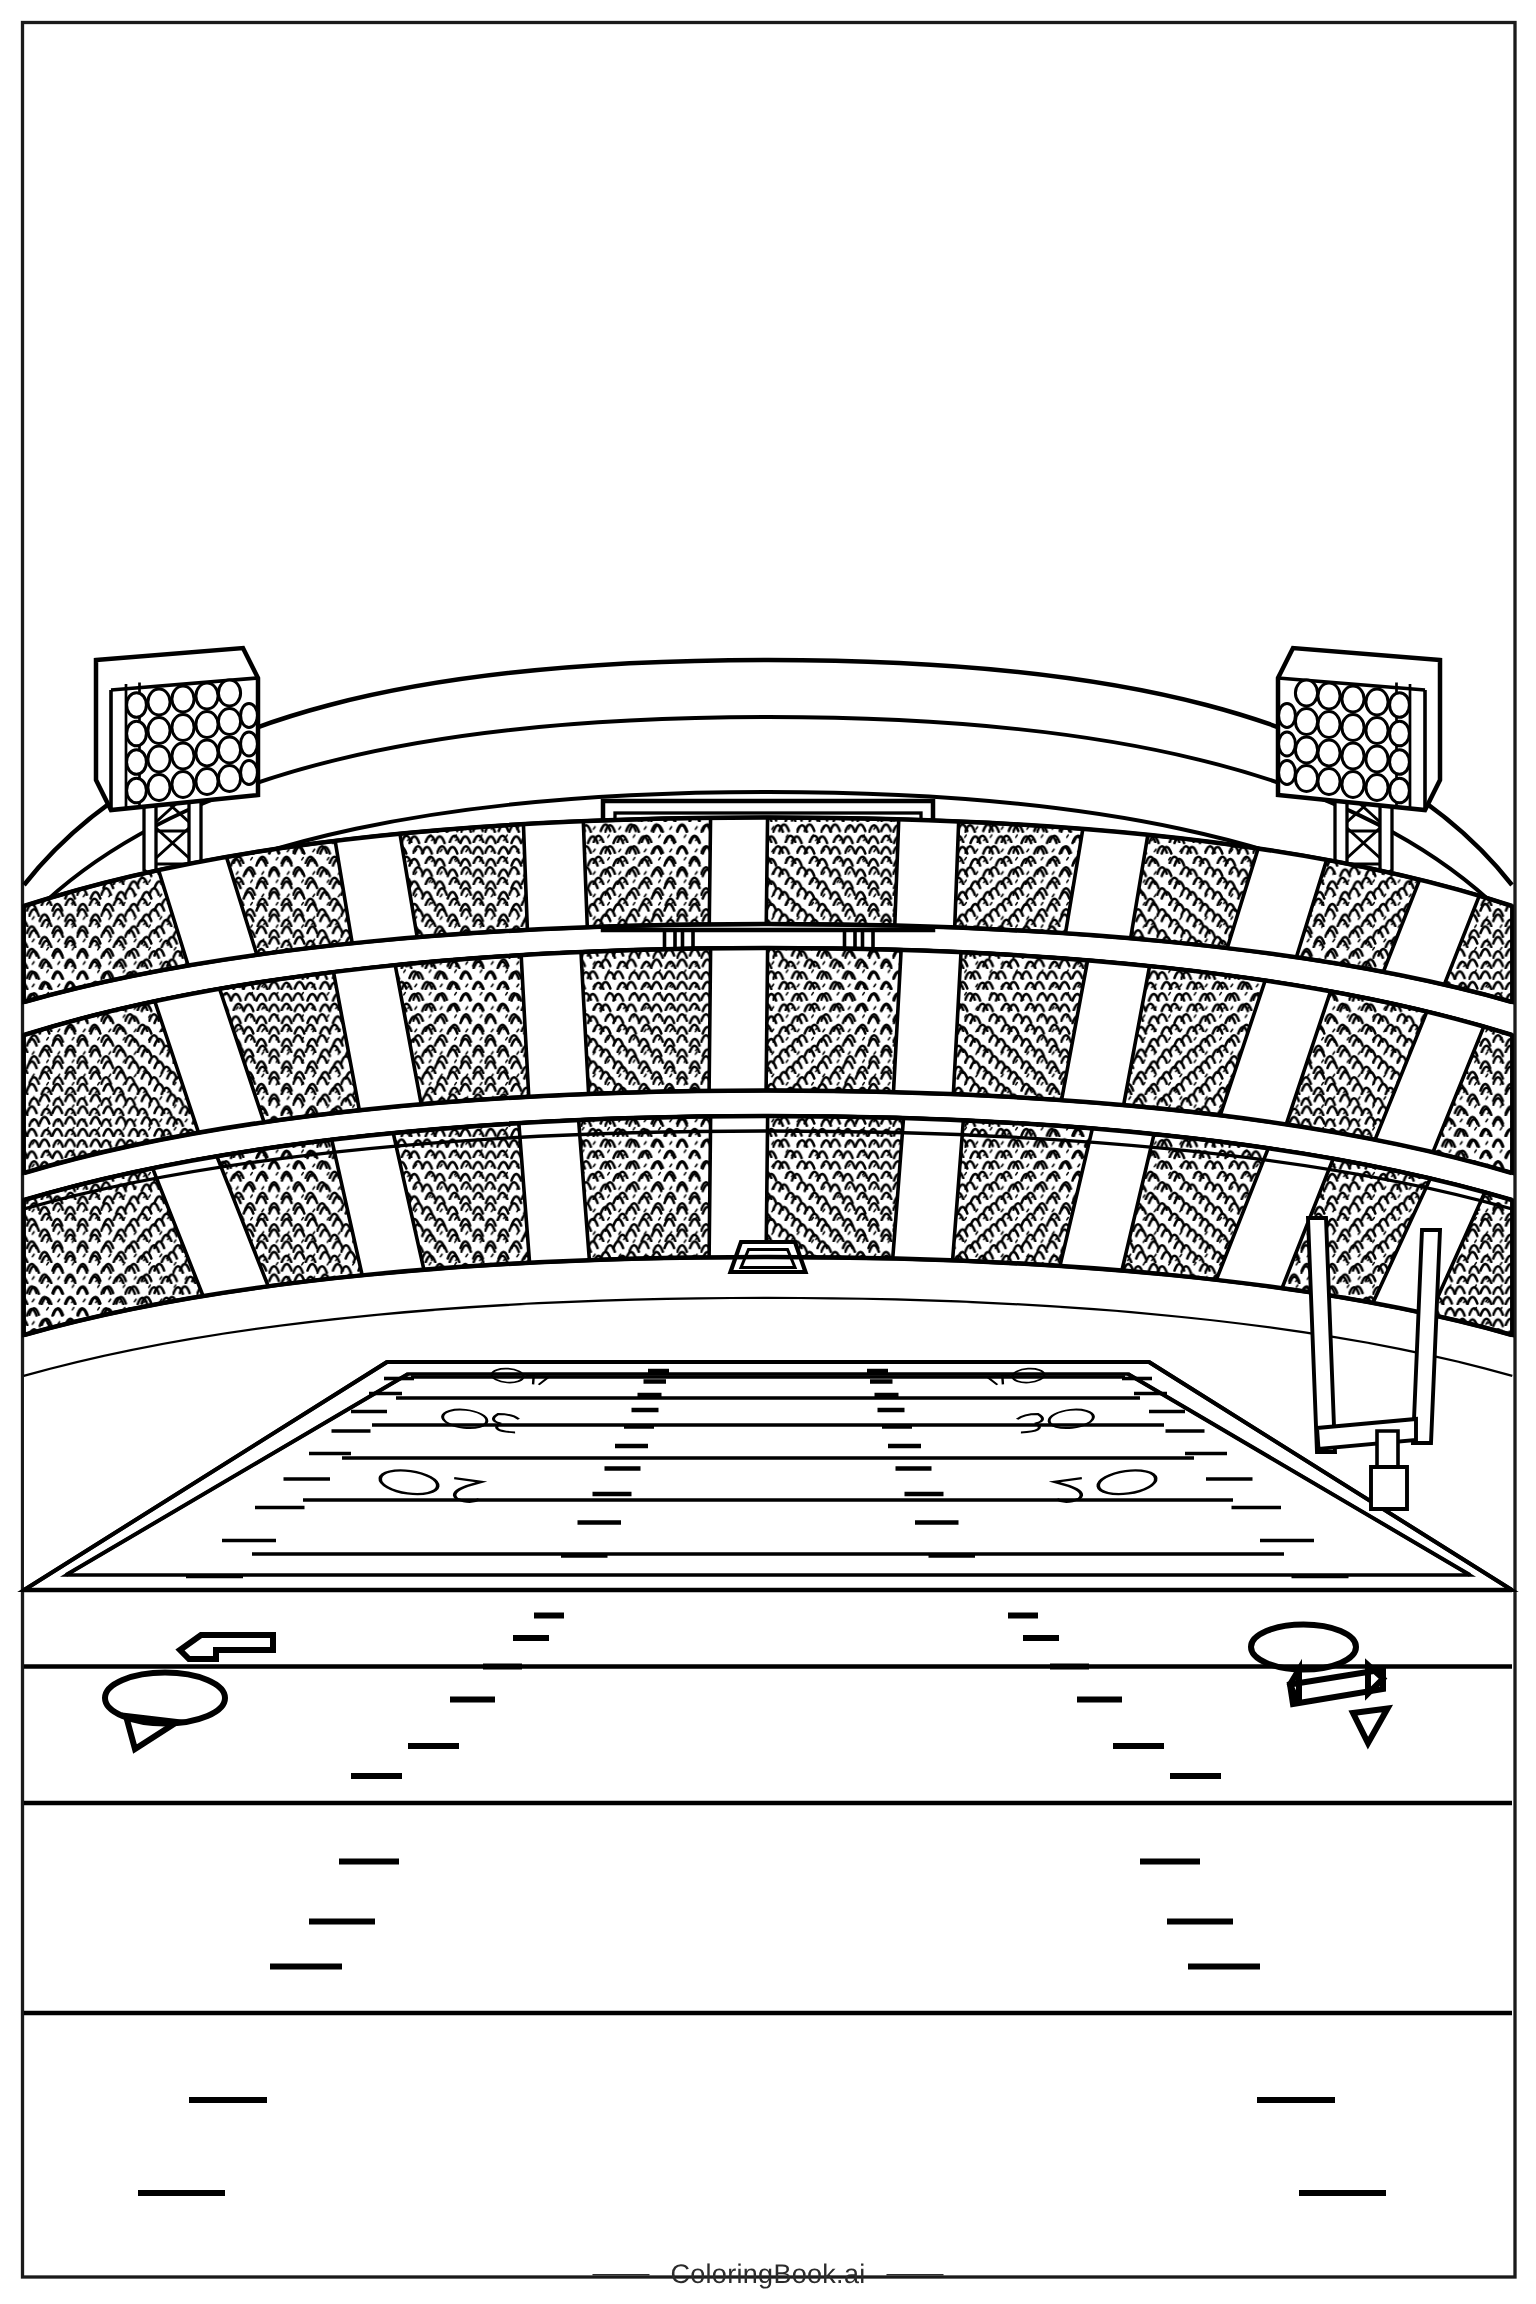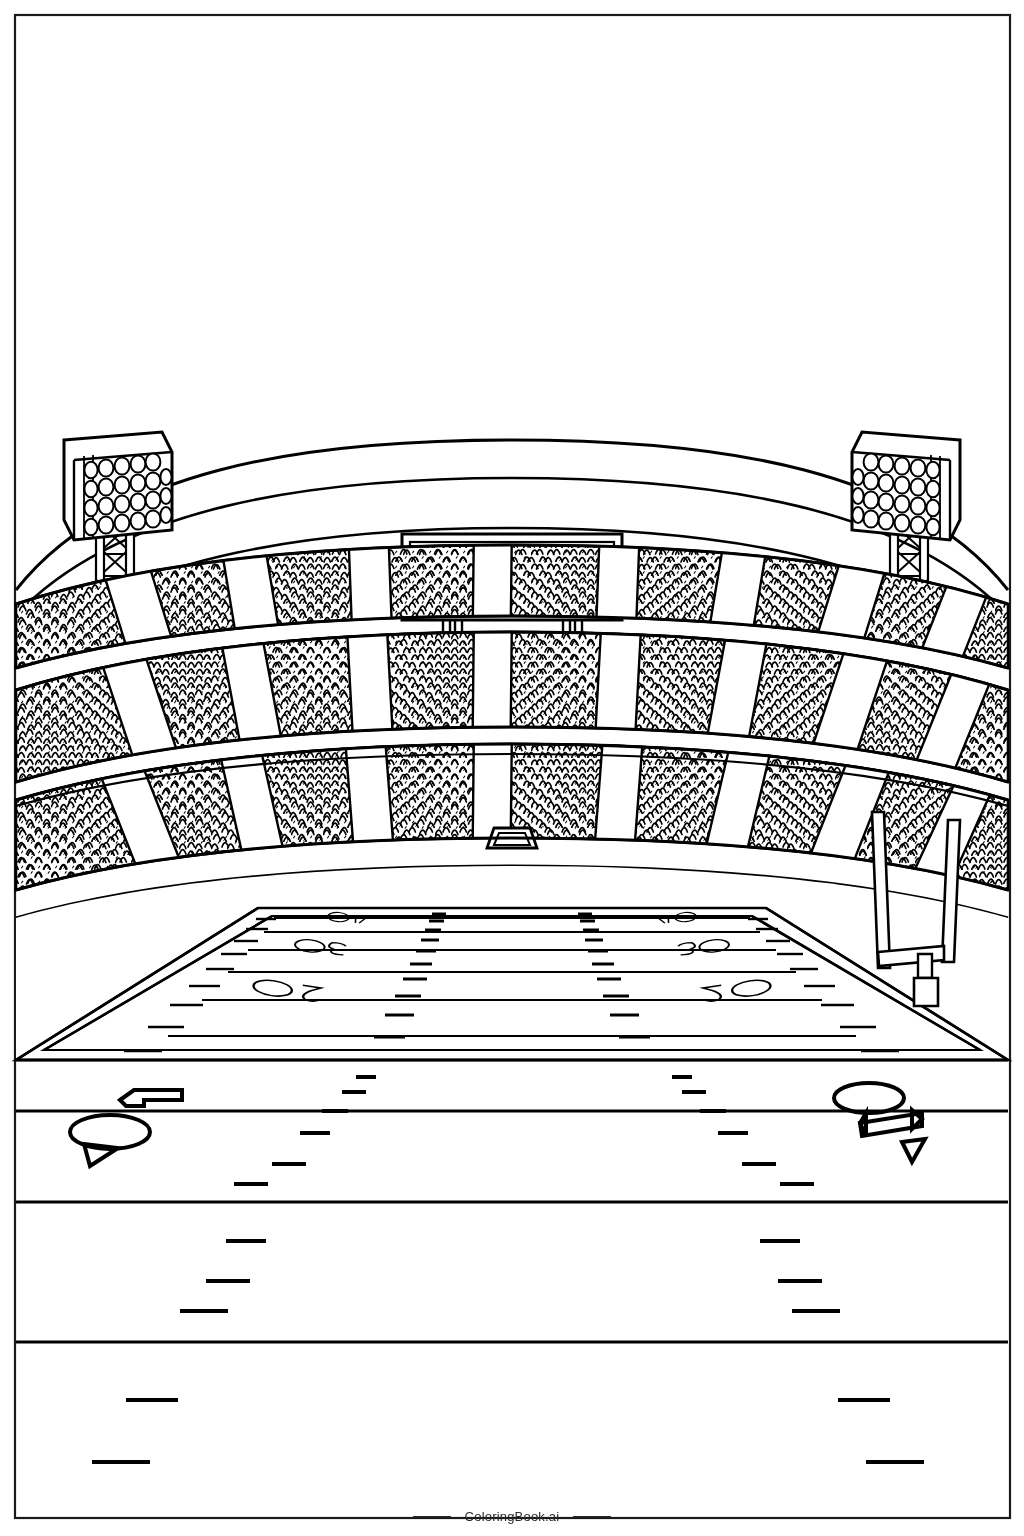--- a/index.html
+++ b/index.html
@@ -38,21 +38,21 @@
     justify-content: center;
     gap: 14px;
   }
   .footer .rule {
     width: 38px;
     height: 1px;
     background: #2b2b2b;
   }
   .footer .brand {
     font-family: "Liberation Sans", sans-serif;
-    font-size: 13px;
+    font-size: 18px;
     letter-spacing: 0.2px;
     color: #2b2b2b;
     white-space: nowrap;
   }
   svg { display: block; }
 </style>
 </head>
 <body>
 
 <div id="page">

